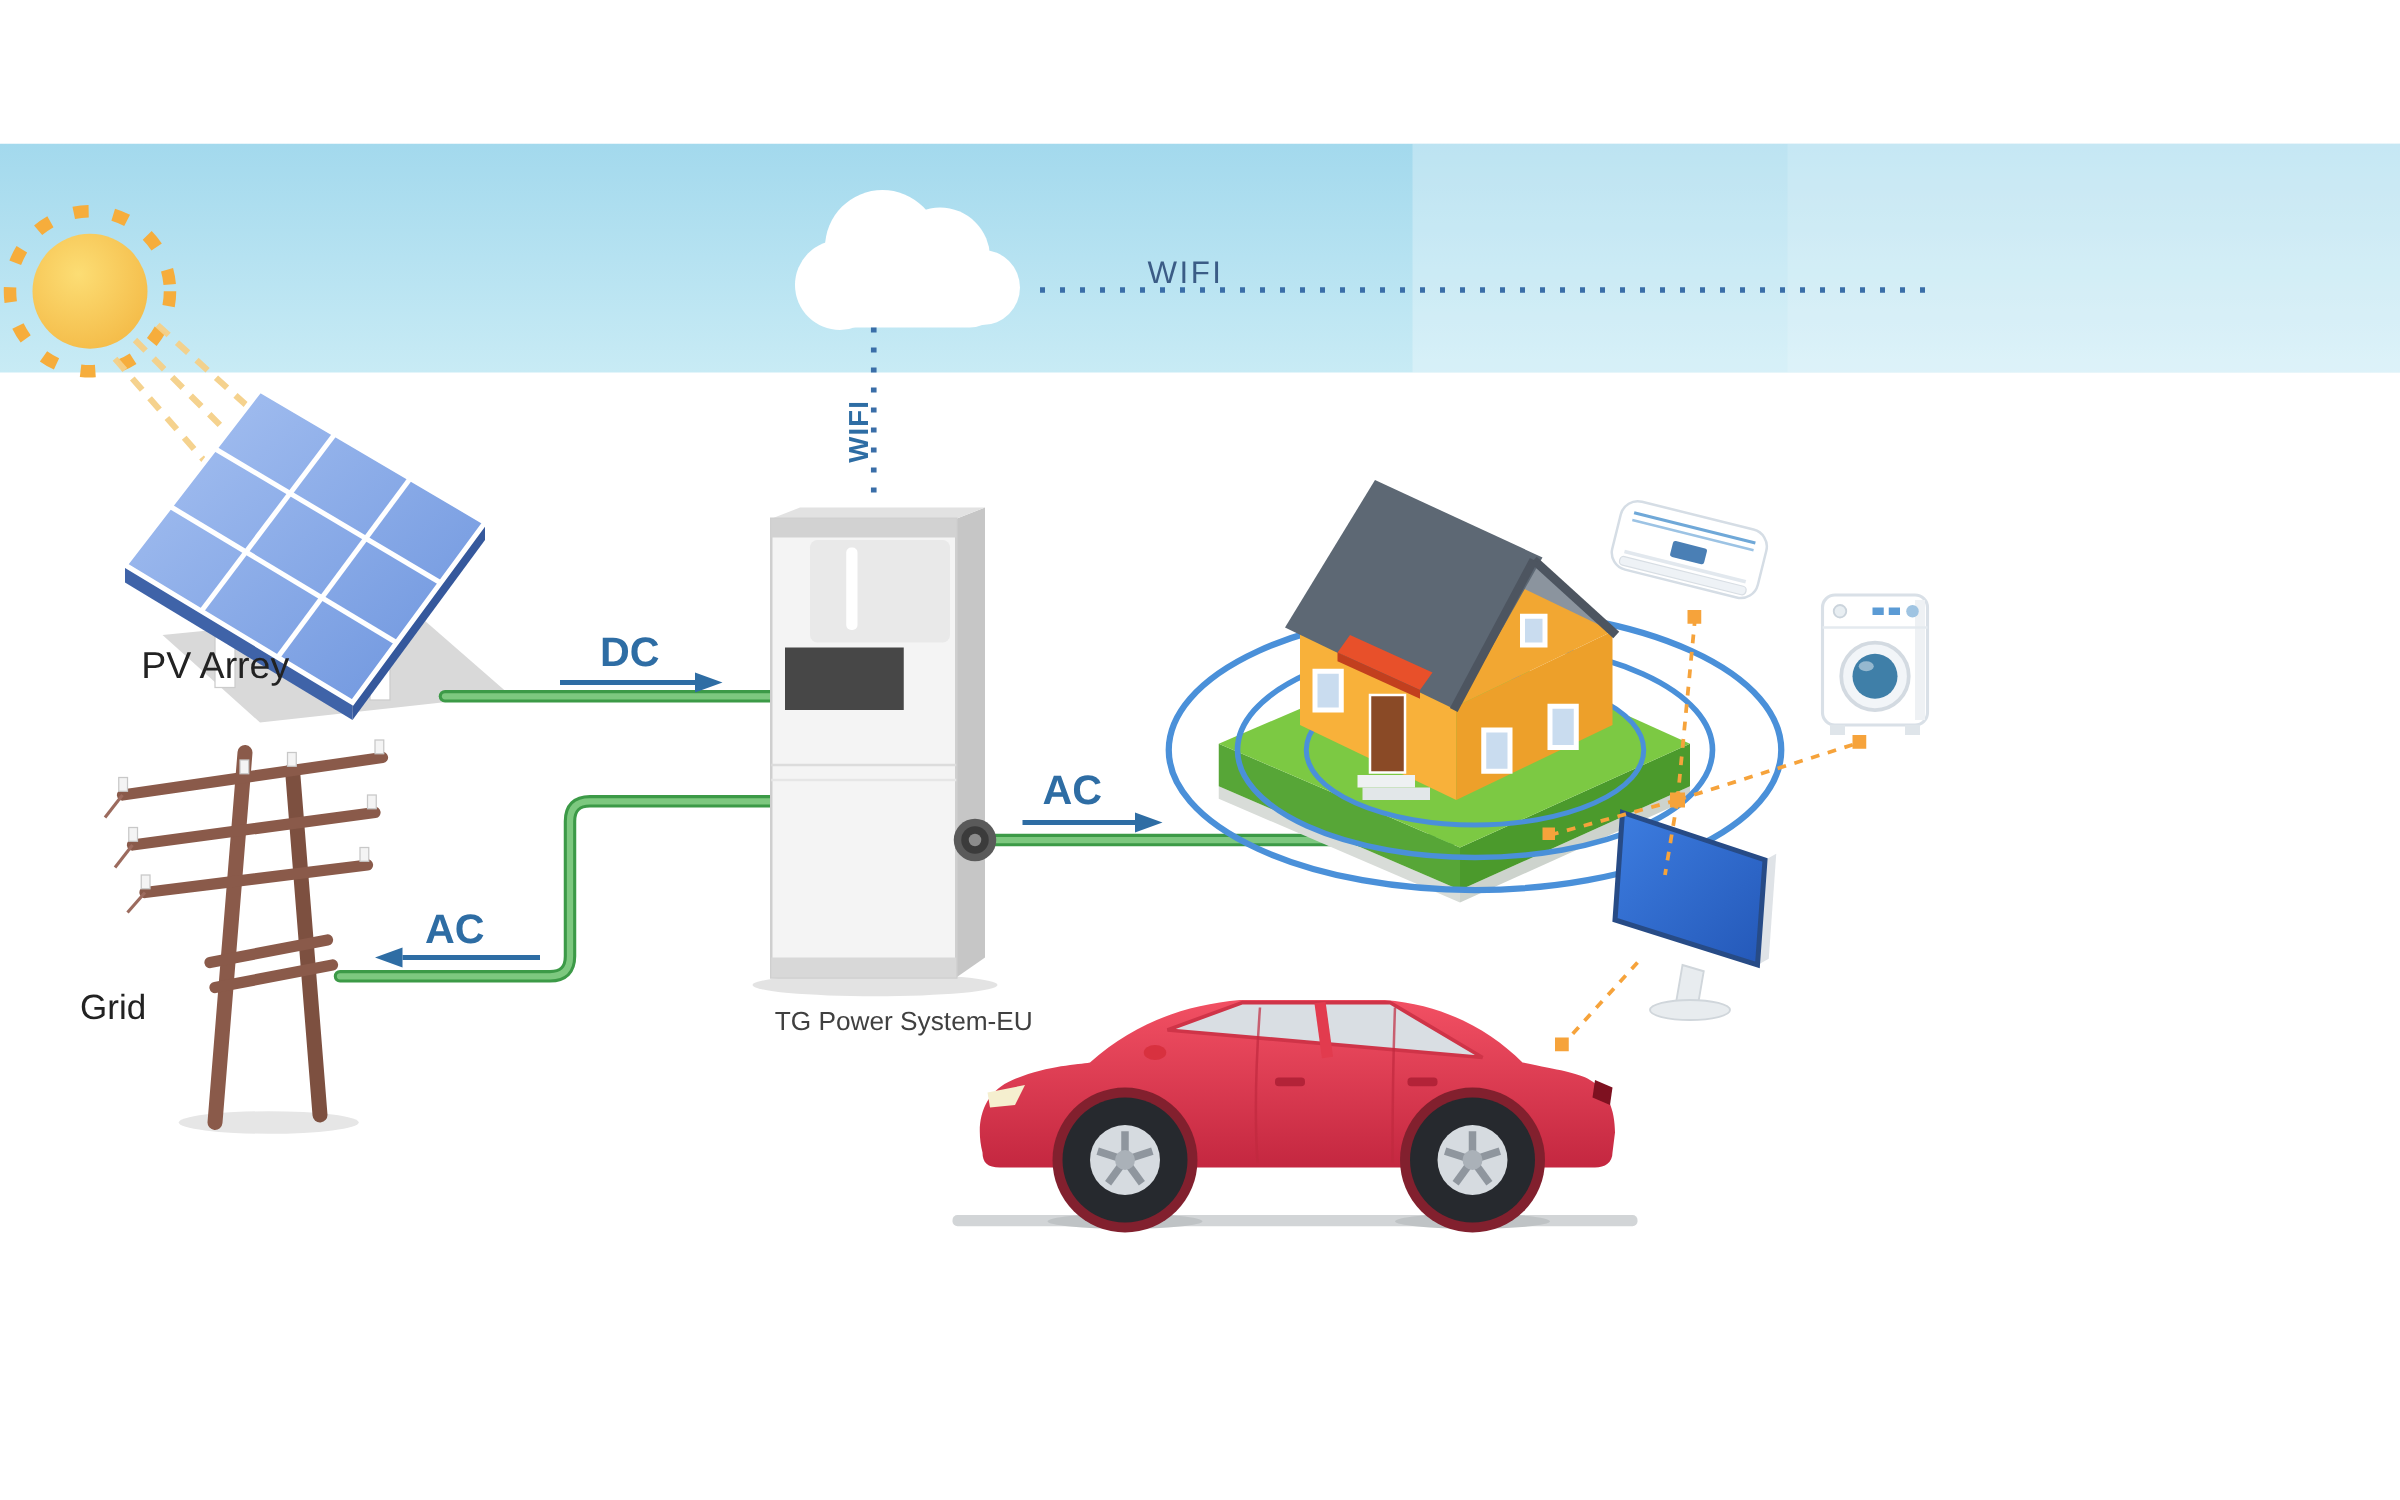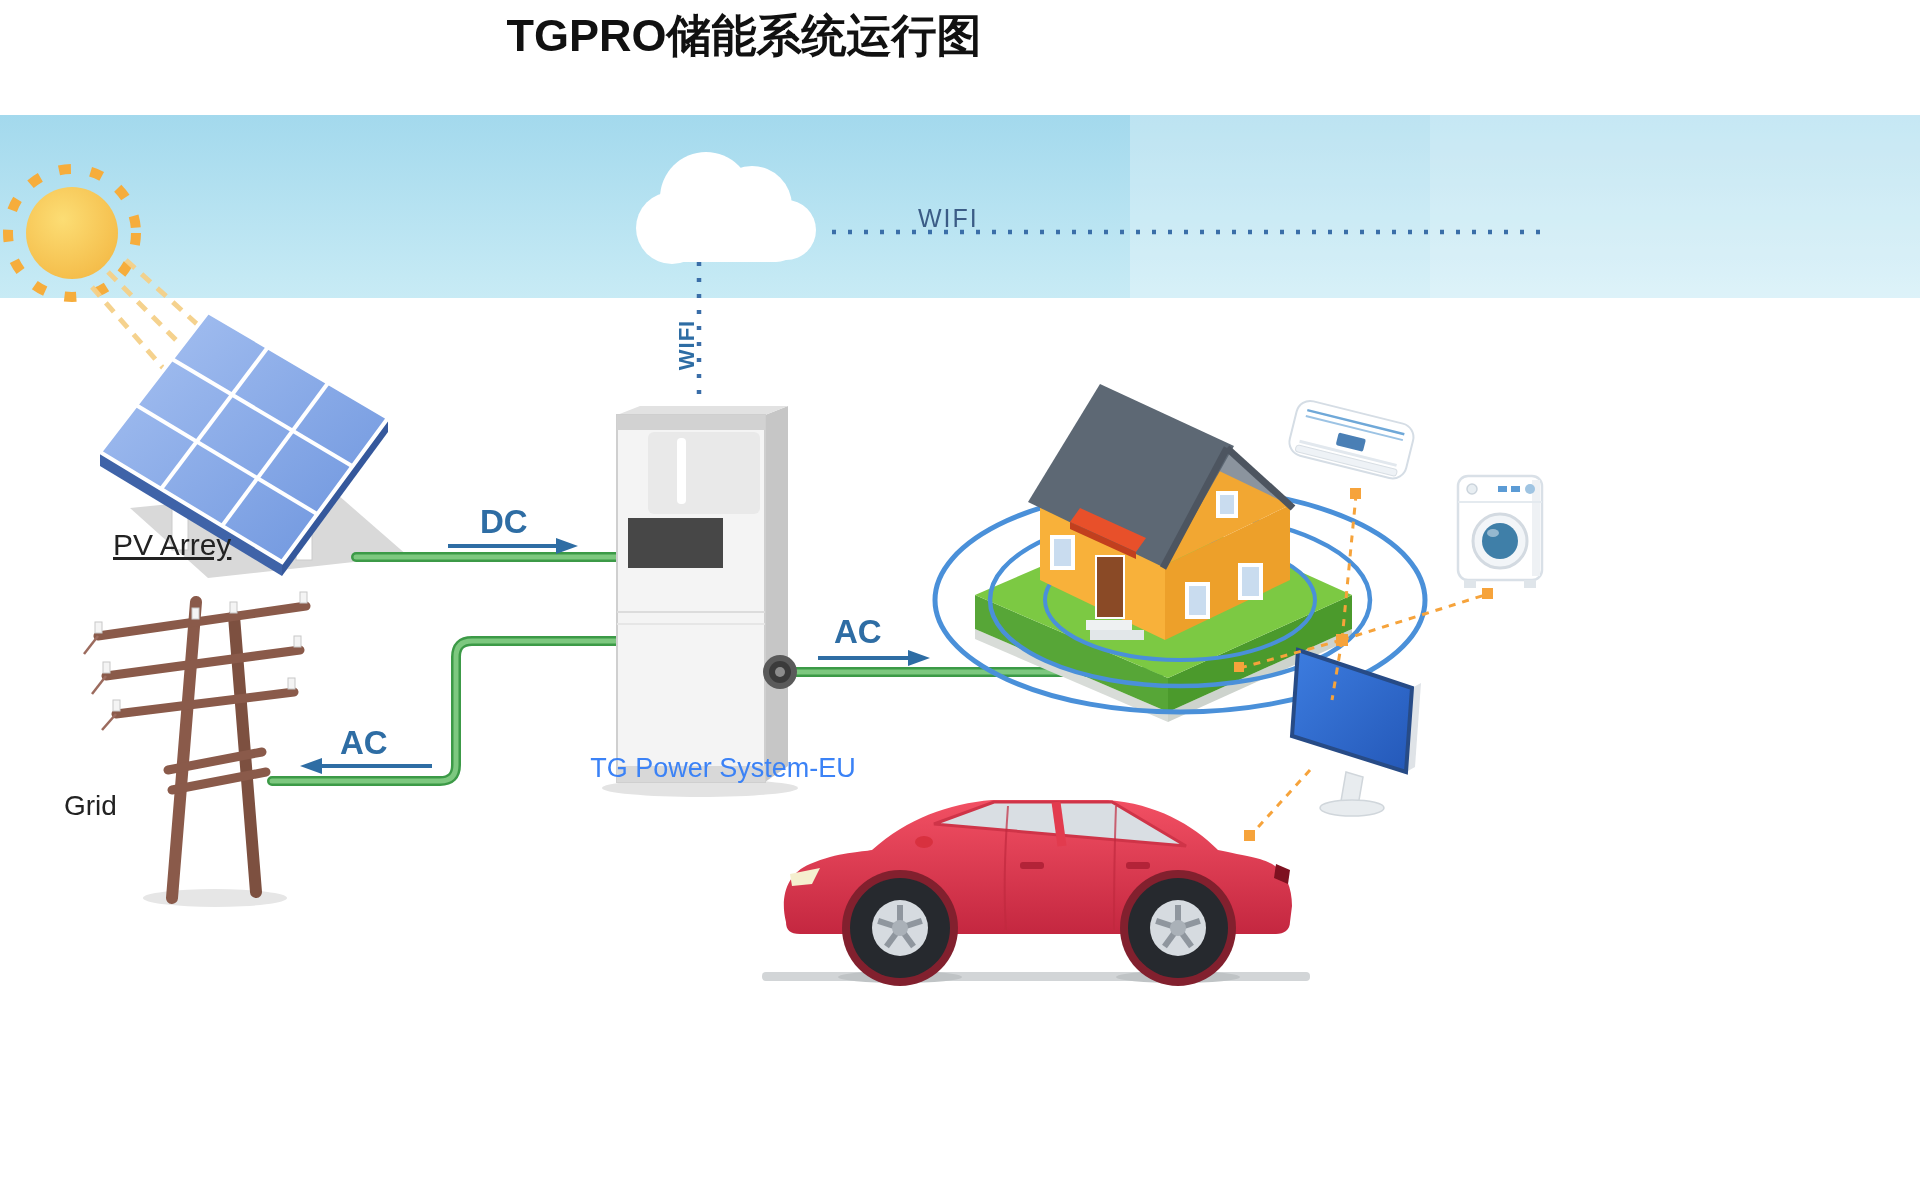--- a/index.html
+++ b/index.html
@@ -4,23 +4,23 @@
 <style>
   html,body{margin:0;padding:0;background:#fff;}
   .stage{position:relative;width:1920px;height:1200px;background:#ffffff;overflow:hidden;
          font-family:"Liberation Sans","DejaVu Sans",sans-serif;}
   .stage svg{position:absolute;left:0;top:0;}
   .lbl{position:absolute;white-space:nowrap;color:#1c1c1c;}
   .title{left:744px;top:6px;transform:translateX(-50%);font-size:45px;font-weight:600;color:#111;}
   .wifi-top{left:918px;top:204px;font-size:25px;letter-spacing:2px;color:#3b5c86;}
   .wifi-drop{left:651px;top:333px;width:70px;height:24px;font-size:22px;font-weight:600;letter-spacing:1px;
              color:#2e6da4;transform:rotate(-90deg);text-align:center;}
-  .pv-lbl{left:113px;top:528px;font-size:30px;color:#222;text-decoration:underline;}
+  .pv-lbl{left:113px;top:516px;font-size:30px;color:#222;}
   .grid-lbl{left:64px;top:790px;font-size:28px;color:#222;}
-  .inv-lbl{left:723px;top:753px;transform:translateX(-50%);font-size:27px;color:#3b82f6;}
+  .inv-lbl{left:723px;top:806px;transform:translateX(-50%);font-size:21px;color:#404040;}
   .flow{font-size:33px;font-weight:600;color:#2e6da4;}
   .dc-lbl{left:480px;top:503px;text-align:right;}
   .ac-house-lbl{left:834px;top:613px;}
   .ac-grid-lbl{left:340px;top:724px;}
 </style>
 </head>
 <body>
 
 <div class="stage">
 
@@ -295,21 +295,20 @@
     <g fill="#f6a33b">
       <rect x="1336" y="634" width="12" height="12"></rect>
       <rect x="1350" y="488" width="11" height="11"></rect>
       <rect x="1482" y="588" width="11" height="11"></rect>
       <rect x="1244" y="830" width="11" height="11"></rect>
       <rect x="1234" y="662" width="10" height="10"></rect>
     </g>
   </g>
 </svg>
 
-<div class="lbl title">TGPRO储能系统运行图</div>
 <div class="lbl wifi-top">WIFI</div>
 <div class="lbl wifi-drop">WIFI</div>
 <div class="lbl pv-lbl">PV Arrey</div>
 <div class="lbl flow dc-lbl">DC</div>
 <div class="lbl flow ac-house-lbl">AC</div>
 <div class="lbl flow ac-grid-lbl">AC</div>
 <div class="lbl grid-lbl">Grid</div>
 <div class="lbl inv-lbl">TG Power System-EU</div>
 
 </div>

